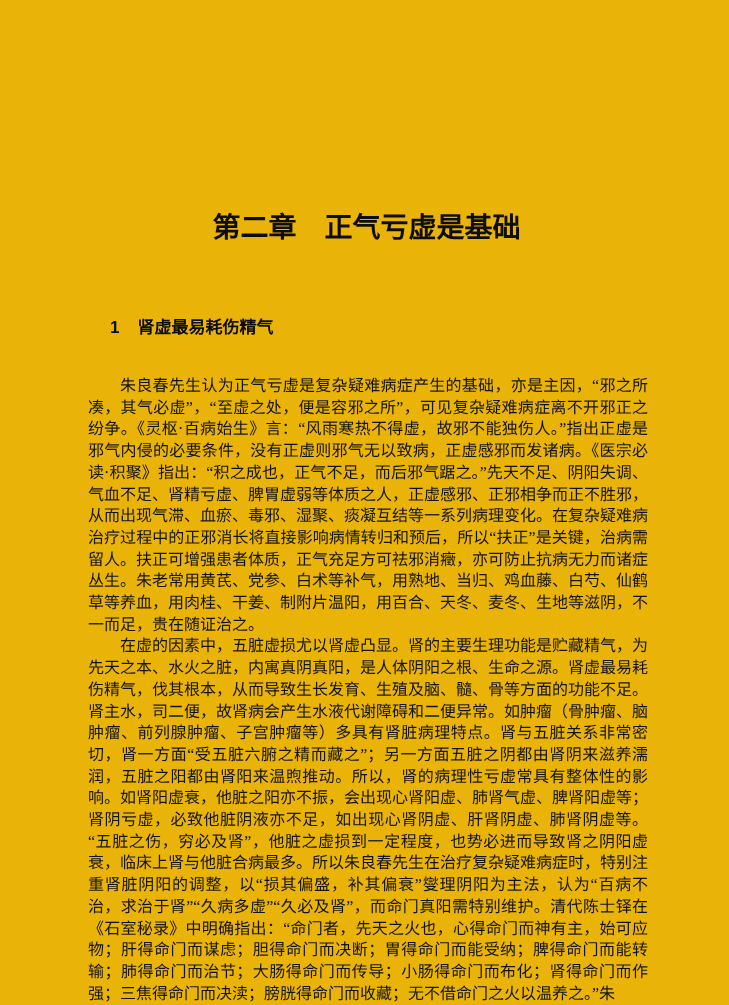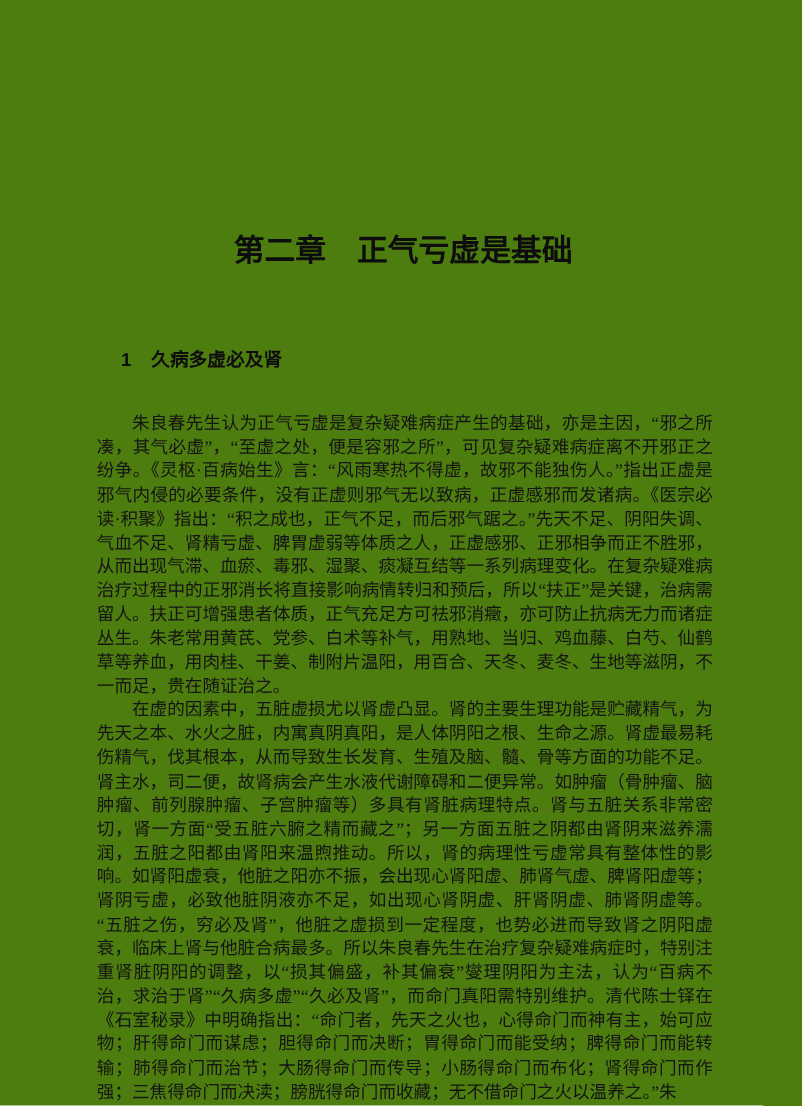--- a/index.html
+++ b/index.html
@@ -5,21 +5,21 @@
   html, body {
     margin: 0;
     padding: 0;
     background: #ffffff;
   }
   .page {
     position: relative;
     width: 729px;
     height: 1005px;
     margin: 0;
-    background: #4d7c0f;
+    background: #eab308;
     box-sizing: border-box;
     padding: 211px 84px 0 88px;
     overflow: hidden;
     color: #111111;
   }
   .chapter-title {
     margin: 0;
     text-align: center;
     font-family: "Liberation Sans", "DejaVu Sans", sans-serif;
     font-weight: 700;
@@ -55,20 +55,20 @@
     text-indent: 2em;
   }
 </style>
 </head>
 <body>
 
 <div class="page">
   <h1 class="chapter-title">第二章　正气亏虚是基础</h1>
 
   <h2 class="section-heading">
-    <span class="sec-num">1</span><span class="sec-title">久病多虚必及肾</span>
+    <span class="sec-num">1</span><span class="sec-title">肾虚最易耗伤精气</span>
   </h2>
 
   <div class="body-text">
     <p>朱良春先生认为正气亏虚是复杂疑难病症产生的基础，亦是主因，“邪之所凑，其气必虚”，“至虚之处，便是容邪之所”，可见复杂疑难病症离不开邪正之纷争。《灵枢·百病始生》言：“风雨寒热不得虚，故邪不能独伤人。”指出正虚是邪气内侵的必要条件，没有正虚则邪气无以致病，正虚感邪而发诸病。《医宗必读·积聚》指出：“积之成也，正气不足，而后邪气踞之。”先天不足、阴阳失调、气血不足、肾精亏虚、脾胃虚弱等体质之人，正虚感邪、正邪相争而正不胜邪，从而出现气滞、血瘀、毒邪、湿聚、痰凝互结等一系列病理变化。在复杂疑难病治疗过程中的正邪消长将直接影响病情转归和预后，所以“扶正”是关键，治病需留人。扶正可增强患者体质，正气充足方可祛邪消癥，亦可防止抗病无力而诸症丛生。朱老常用黄芪、党参、白术等补气，用熟地、当归、鸡血藤、白芍、仙鹤草等养血，用肉桂、干姜、制附片温阳，用百合、天冬、麦冬、生地等滋阴，不一而足，贵在随证治之。</p>
     <p>在虚的因素中，五脏虚损尤以肾虚凸显。肾的主要生理功能是贮藏精气，为先天之本、水火之脏，内寓真阴真阳，是人体阴阳之根、生命之源。肾虚最易耗伤精气，伐其根本，从而导致生长发育、生殖及脑、髓、骨等方面的功能不足。肾主水，司二便，故肾病会产生水液代谢障碍和二便异常。如肿瘤（骨肿瘤、脑肿瘤、前列腺肿瘤、子宫肿瘤等）多具有肾脏病理特点。肾与五脏关系非常密切，肾一方面“受五脏六腑之精而藏之”；另一方面五脏之阴都由肾阴来滋养濡润，五脏之阳都由肾阳来温煦推动。所以，肾的病理性亏虚常具有整体性的影响。如肾阳虚衰，他脏之阳亦不振，会出现心肾阳虚、肺肾气虚、脾肾阳虚等；肾阴亏虚，必致他脏阴液亦不足，如出现心肾阴虚、肝肾阴虚、肺肾阴虚等。“五脏之伤，穷必及肾”，他脏之虚损到一定程度，也势必进而导致肾之阴阳虚衰，临床上肾与他脏合病最多。所以朱良春先生在治疗复杂疑难病症时，特别注重肾脏阴阳的调整，以“损其偏盛，补其偏衰”燮理阴阳为主法，认为“百病不治，求治于肾”“久病多虚”“久必及肾”，而命门真阳需特别维护。清代陈士铎在《石室秘录》中明确指出：“命门者，先天之火也，心得命门而神有主，始可应物；肝得命门而谋虑；胆得命门而决断；胃得命门而能受纳；脾得命门而能转输；肺得命门而治节；大肠得命门而传导；小肠得命门而布化；肾得命门而作强；三焦得命门而决渎；膀胱得命门而收藏；无不借命门之火以温养之。”朱</p>
   </div>
 </div>
 
 </body></html>

